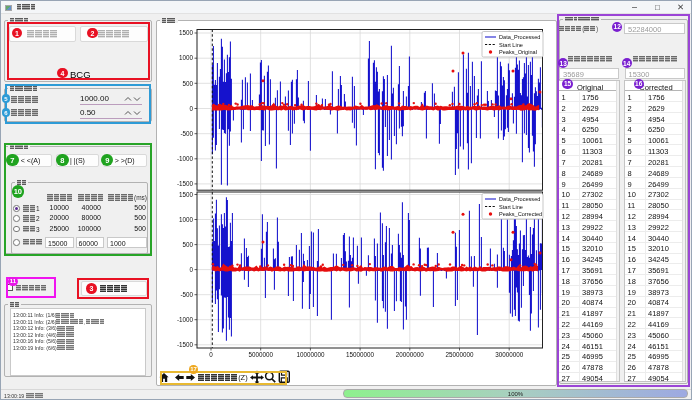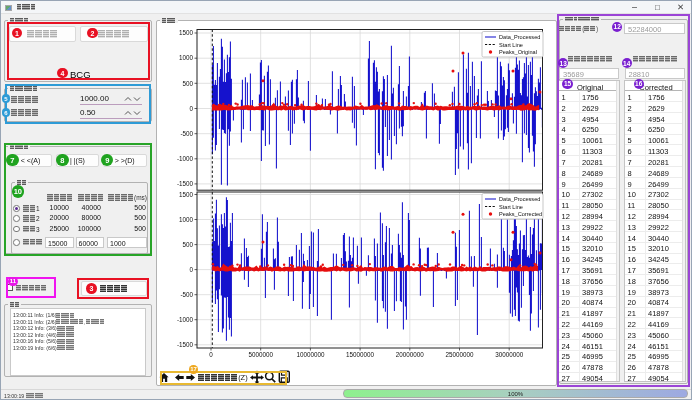--- a/index.html
+++ b/index.html
@@ -457,21 +457,21 @@
 <div class="zs" style="left:633px;top:55.5px;">
     <i class="zh" style="width:5.4px;height:6.4px;margin-right:1px;background:repeating-linear-gradient(180deg,#6a6a6a 0 1px,#b5b5b5 1px 2px)"></i>
     <i class="zh" style="width:5.4px;height:6.4px;margin-right:1px;background:repeating-linear-gradient(180deg,#6a6a6a 0 1px,#b5b5b5 1px 2px)"></i>
     <i class="zh" style="width:5.4px;height:6.4px;margin-right:1px;background:repeating-linear-gradient(180deg,#6a6a6a 0 1px,#b5b5b5 1px 2px)"></i>
     <i class="zh" style="width:5.4px;height:6.4px;margin-right:1px;background:repeating-linear-gradient(180deg,#6a6a6a 0 1px,#b5b5b5 1px 2px)"></i>
     <i class="zh" style="width:5.4px;height:6.4px;margin-right:1px;background:repeating-linear-gradient(180deg,#6a6a6a 0 1px,#b5b5b5 1px 2px)"></i>
     <i class="zh" style="width:5.4px;height:6.4px;margin-right:1px;background:repeating-linear-gradient(180deg,#6a6a6a 0 1px,#b5b5b5 1px 2px)"></i>
     <i class="zh" style="width:5.4px;height:6.4px;margin-right:1px;background:repeating-linear-gradient(180deg,#6a6a6a 0 1px,#b5b5b5 1px 2px)"></i>
   </div>
 <div class="inp" style="left:559px;top:68px;width:60px;height:10.5px;font-size:7.5px;padding:1px 0 0 3px;z-index:15">35689</div>
-<div class="inp" style="left:624.5px;top:68px;width:60px;height:10.5px;font-size:7.5px;padding:1px 0 0 3px;z-index:15">28810</div>
+<div class="inp" style="left:624.5px;top:68px;width:60px;height:10.5px;font-size:7.5px;padding:1px 0 0 3px;z-index:15">15300</div>
 <div style="position:absolute;left:558px;top:80px;width:62px;height:302px;background:#fff;border:1px solid #c4c4c4;overflow:hidden;font-size:7.5px;box-sizing:border-box">
     <div style="position:absolute;left:0;top:0;width:62px;height:10px;border-bottom:1px solid #b5b5b5;text-align:center;font-size:7.6px;padding-top:1.5px;color:#111">Original</div>
     <div style="position:absolute;left:0;top:10.5px;width:62px;height:10.8px;border-bottom:0.5px solid #ececec;color:#111">
       <span style="position:absolute;left:2.5px;top:1.6px">1</span>
       <span style="position:absolute;left:23px;top:1.6px">1756</span>
     </div>
     <div style="position:absolute;left:0;top:21.3px;width:62px;height:10.8px;border-bottom:0.5px solid #ececec;color:#111">
       <span style="position:absolute;left:2.5px;top:1.6px">2</span>
       <span style="position:absolute;left:23px;top:1.6px">2629</span>
     </div>

